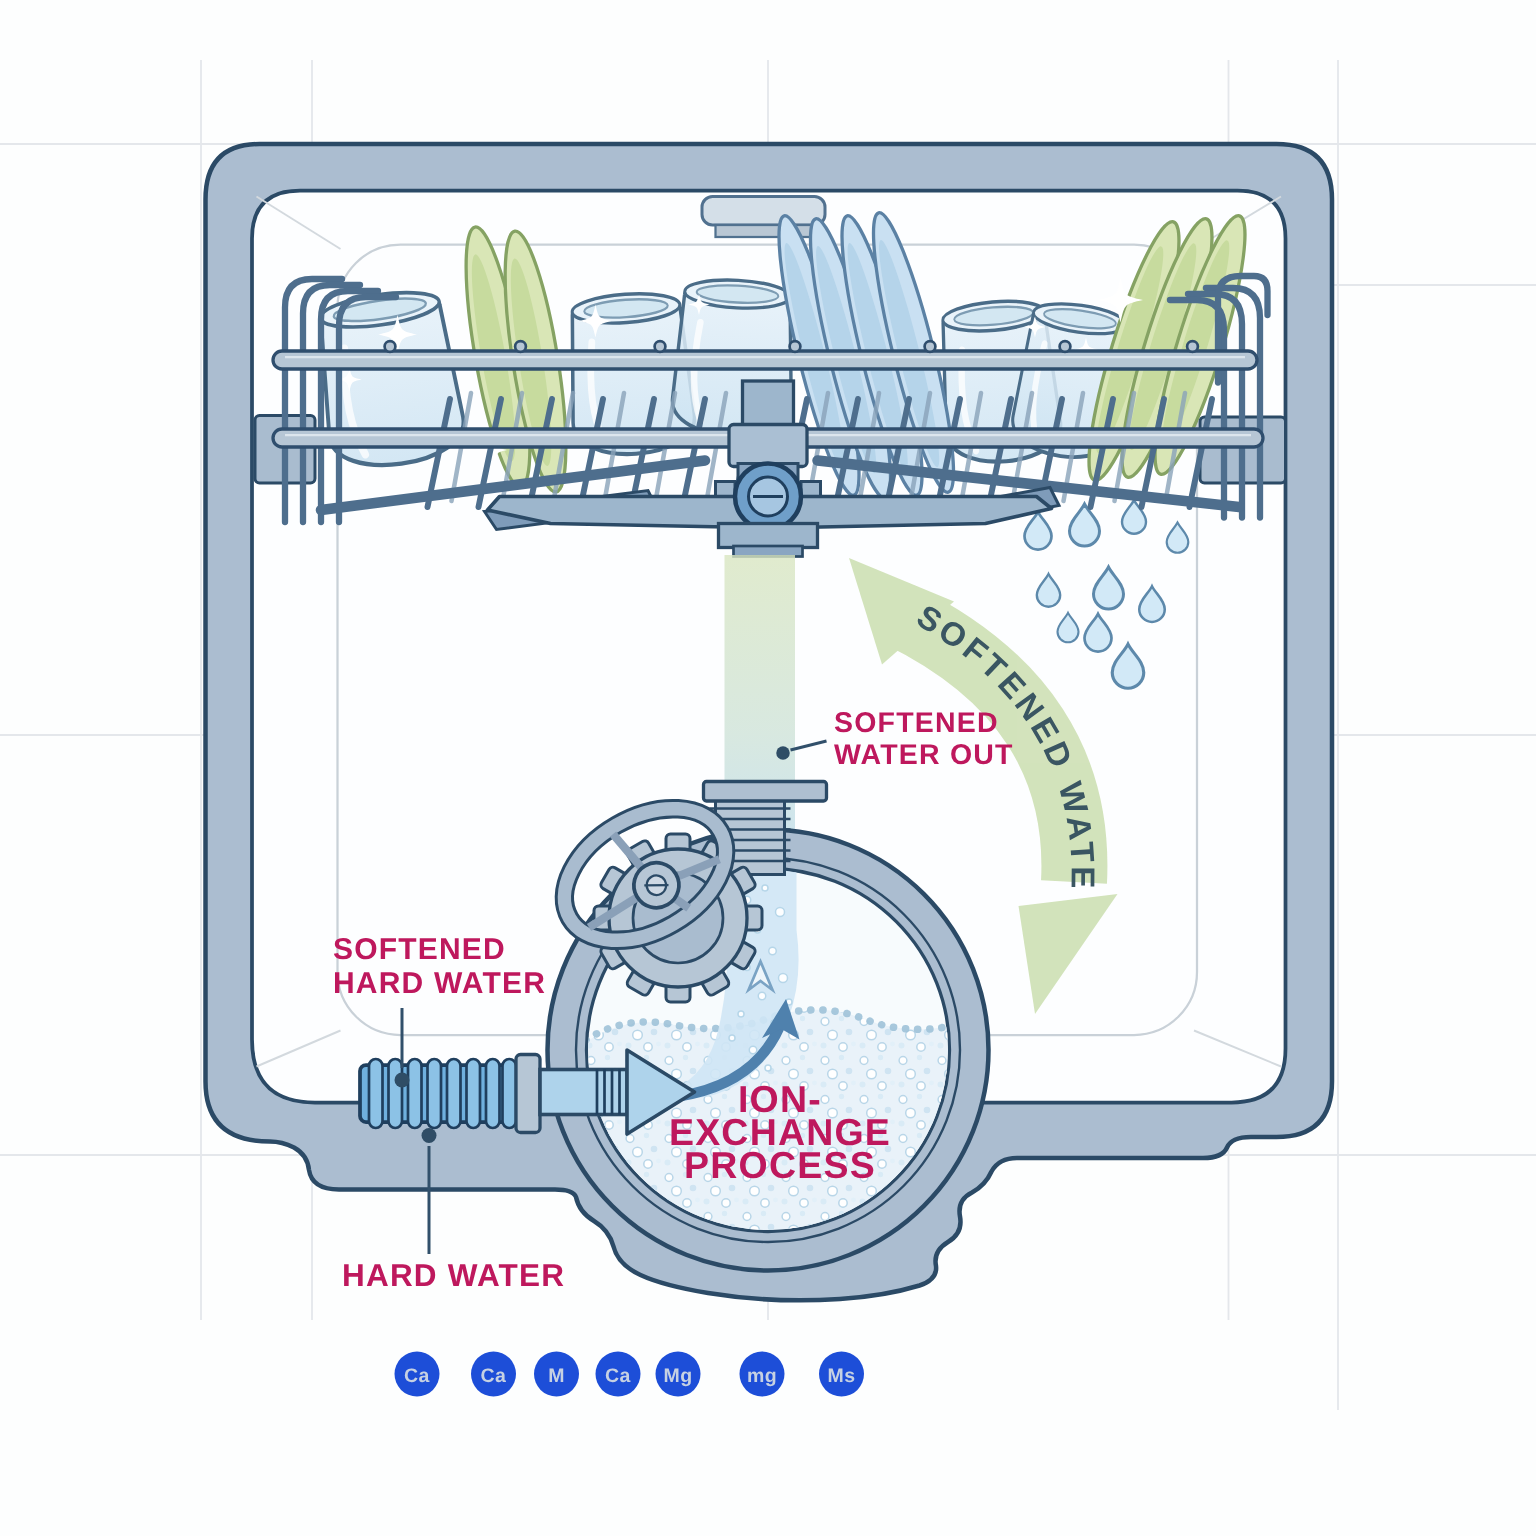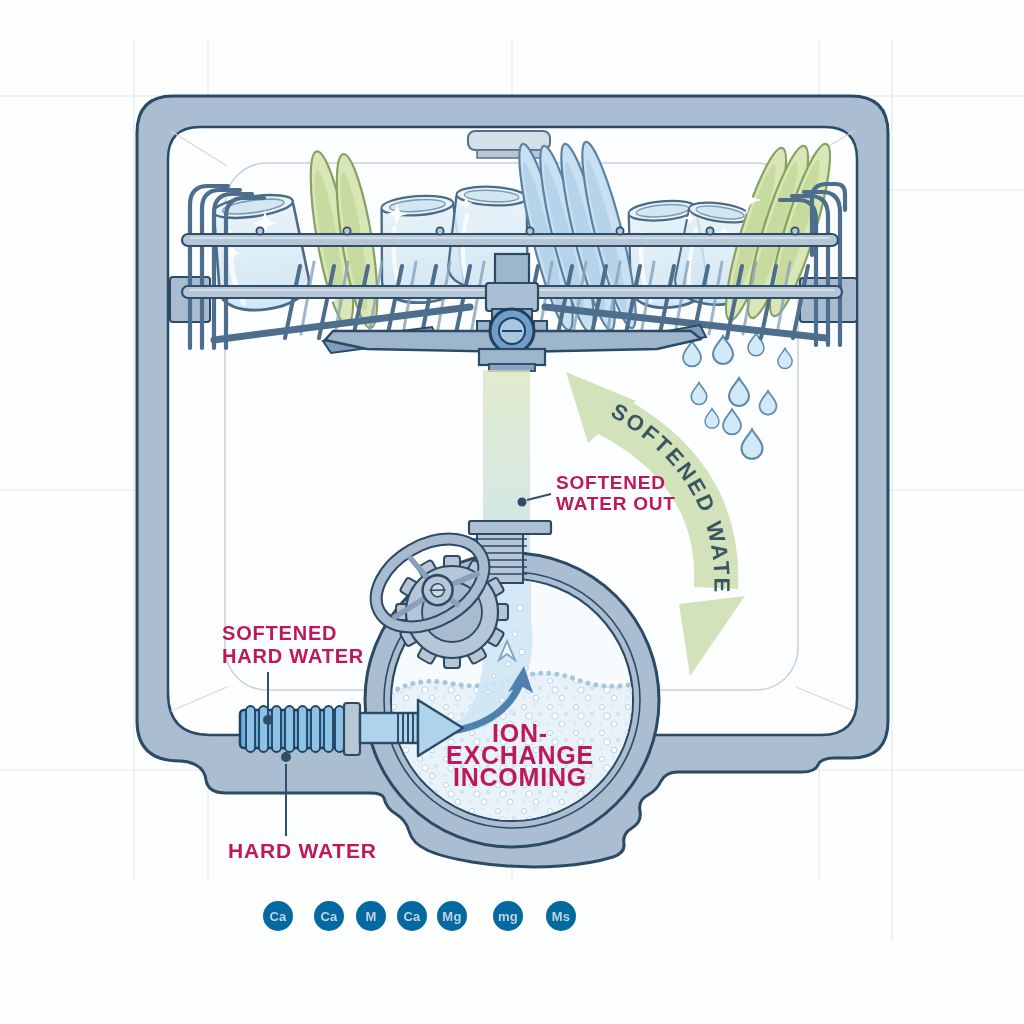--- a/index.html
+++ b/index.html
@@ -5,21 +5,21 @@
   html,body{margin:0;padding:0;background:#fff;}
   .canvas{position:relative;width:1024px;height:1024px;background:#fdfefe;overflow:hidden;
           font-family:"Liberation Sans",sans-serif;}
   .canvas svg{position:absolute;left:0;top:0;}
   .lbl{position:absolute;font-weight:700;color:#be185d;letter-spacing:.8px;}
   .lbl span{display:block;}
   .lbl-softened-out{left:556px;top:472px;font-size:19px;line-height:21px;}
   .lbl-incoming{left:222px;top:622px;font-size:20px;line-height:23px;}
   .lbl-ionx{left:425px;top:722px;width:190px;text-align:center;font-size:25px;line-height:22px;}
   .lbl-hardwater{left:228px;top:839px;font-size:21px;}
-  .ion{position:absolute;width:30px;height:30px;border-radius:50%;background:#0369a1;
+  .ion{position:absolute;width:30px;height:30px;border-radius:50%;background:#1d4ed8;
        color:#c6d1e2;font-size:13px;font-weight:bold;display:flex;align-items:center;
        justify-content:center;letter-spacing:.3px;}
 </style>
 </head>
 <body>
 
 <div class="canvas">
 <svg width="1024" height="1024" viewBox="0 0 1024 1024" xmlns="http://www.w3.org/2000/svg">
   <defs>
     <linearGradient id="gg" x1="0" y1="0" x2="0" y2="1">
@@ -321,21 +321,21 @@
 <div class="lbl lbl-softened-out">
   <span>SOFTENED</span>
   <span>WATER OUT</span>
 </div>
 <div class="lbl lbl-incoming">
   <span>SOFTENED</span>
   <span>HARD WATER</span>
 </div>
 <div class="lbl lbl-ionx">
   <span>ION-EXCHANGE</span>
-  <span>INCOMING</span>
+  <span>PROCESS</span>
 </div>
 <div class="lbl lbl-hardwater">
   <span>HARD WATER</span>
 </div>
 
 <div class="ion" style="left:263px;top:901px">Ca</div>
 <div class="ion" style="left:314px;top:901px">Ca</div>
 <div class="ion" style="left:356px;top:901px">M</div>
 <div class="ion" style="left:397px;top:901px">Ca</div>
 <div class="ion" style="left:437px;top:901px">Mg</div>

